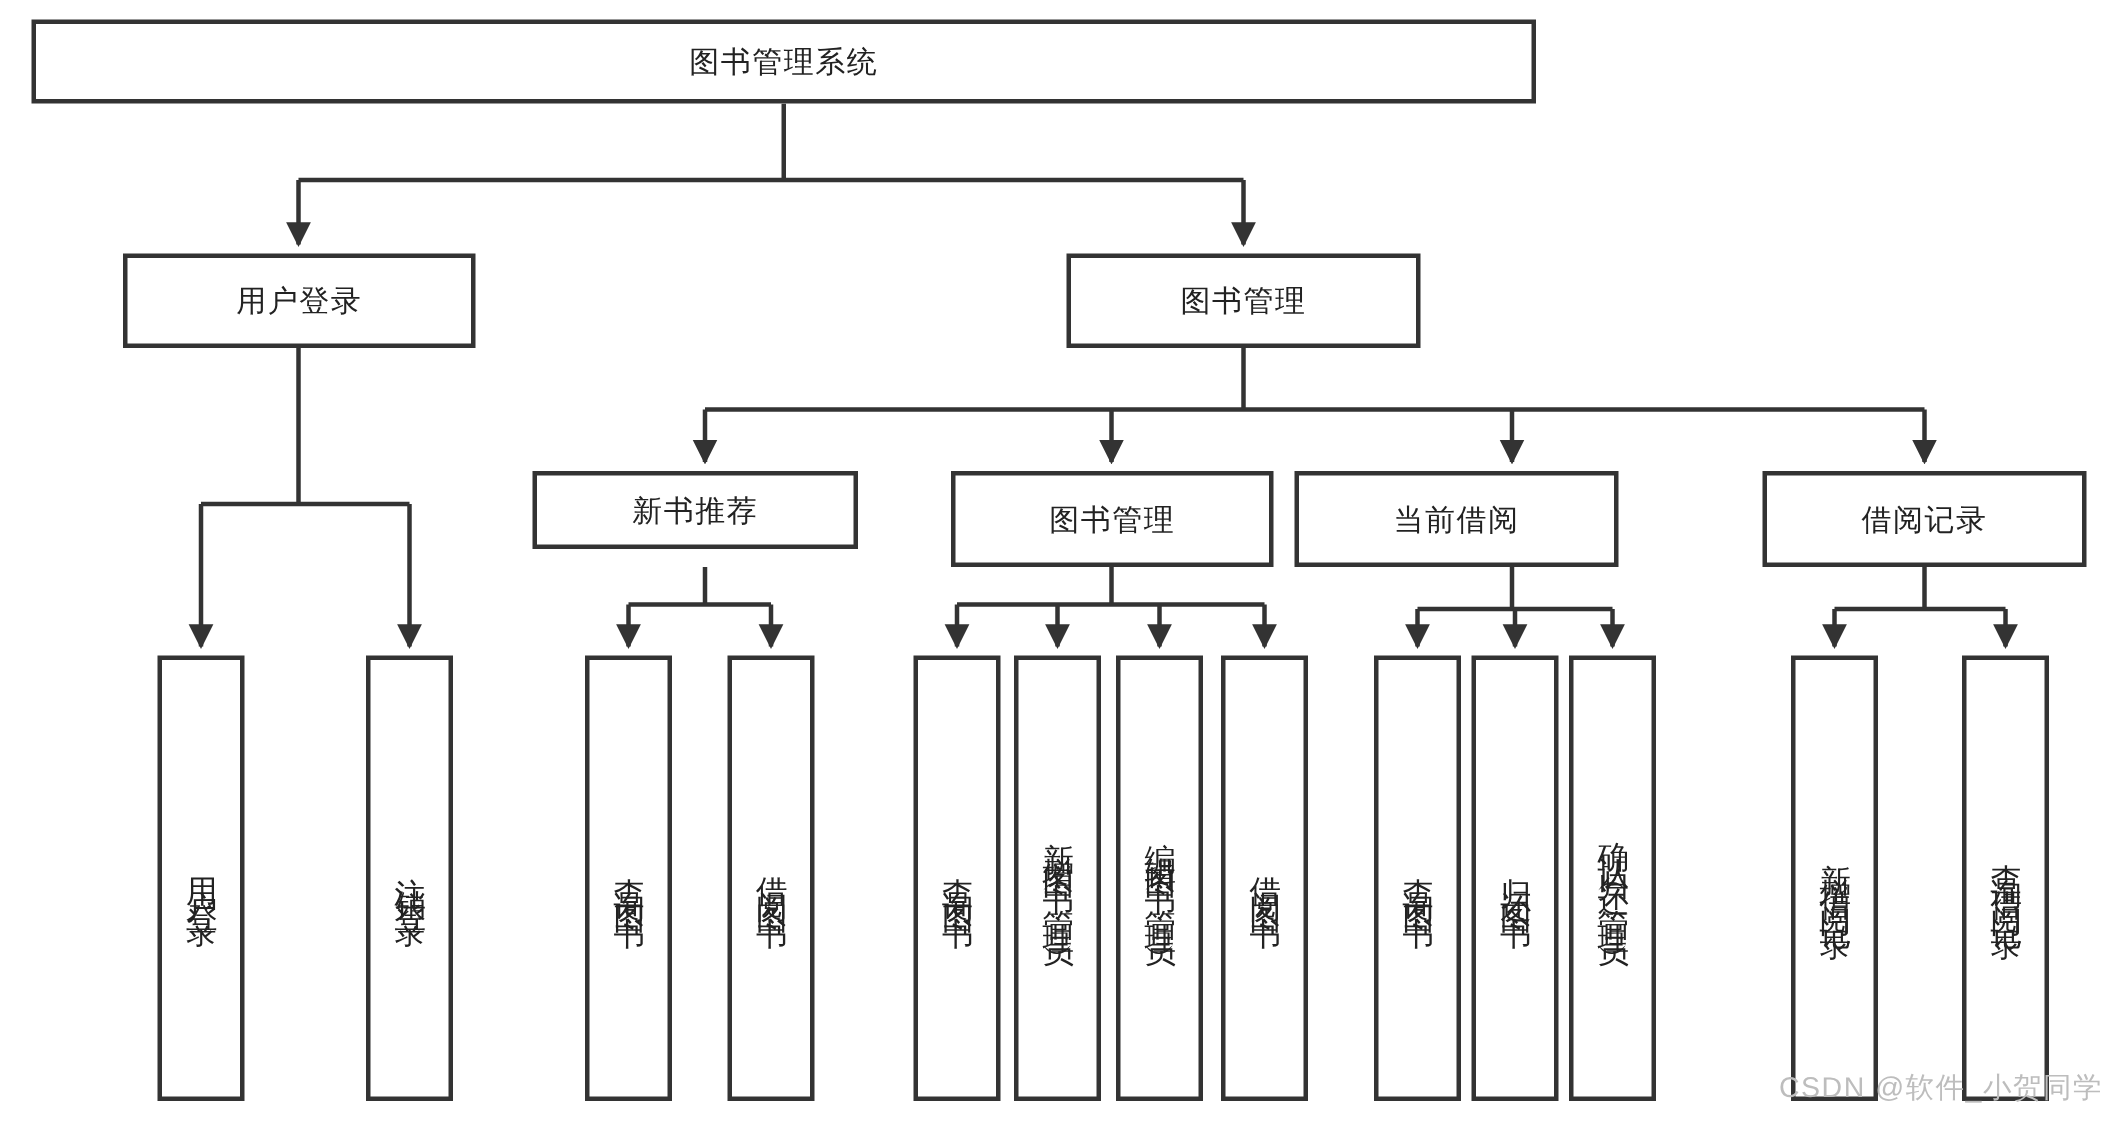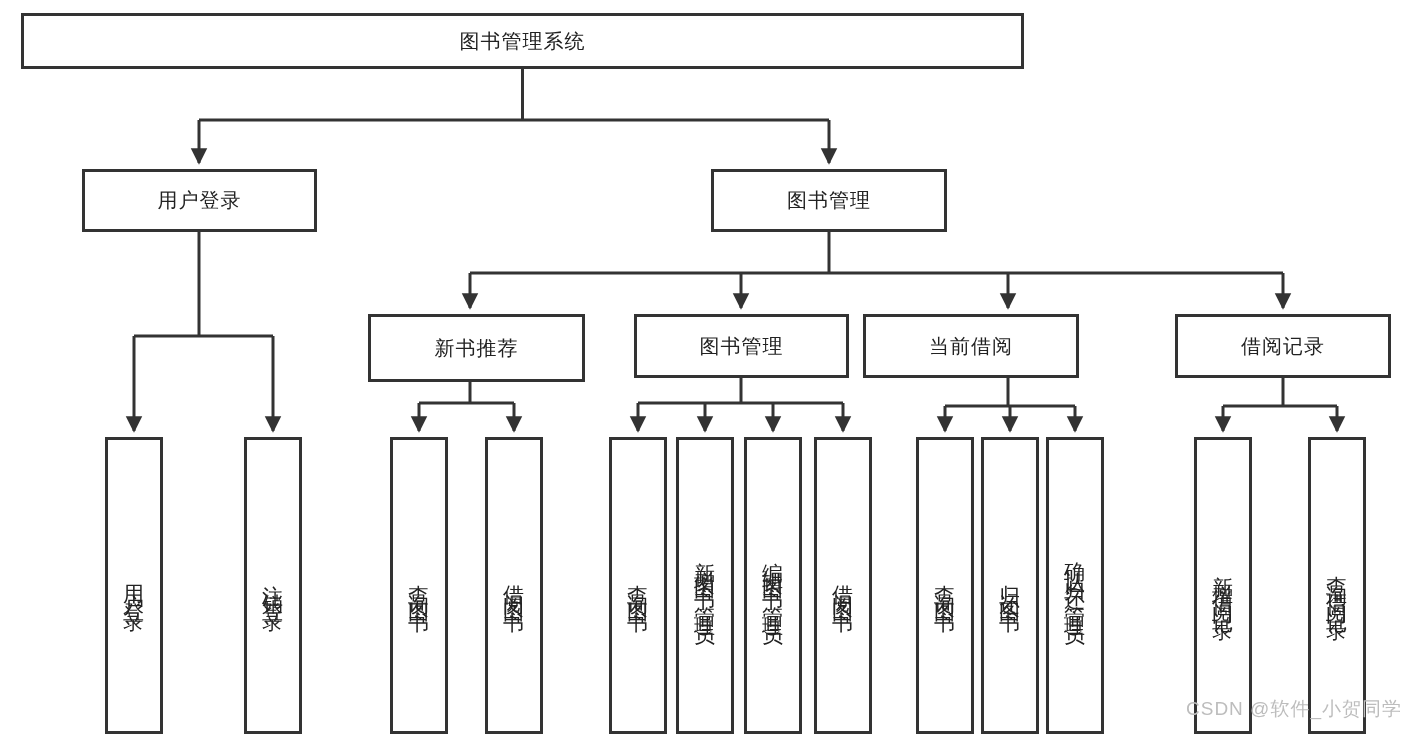--- a/index.html
+++ b/index.html
@@ -54,21 +54,21 @@
     writing-mode: vertical-rl;
     text-orientation: mixed;
     font-size: 21px;
     letter-spacing: 9px;
     line-height: 1;
     white-space: nowrap;
   }
   .watermark {
     position: absolute;
     left: 1186px;
-    top: 696px;
+    top: 712px;
     z-index: 3;
     font-size: 19px;
     color: #bdbdbd;
     letter-spacing: 1px;
     white-space: nowrap;
   }
 </style>
 </head>
 <body>
 
@@ -128,21 +128,21 @@
     <span>图书管理系统</span>
   </div>
 
   <div class="box" style="left:82px; top:169px; width:235px; height:63px;">
     <span>用户登录</span>
   </div>
   <div class="box" style="left:711px; top:169px; width:236px; height:63px;">
     <span>图书管理</span>
   </div>
 
-  <div class="box" style="left:368px; top:314px; width:217px; height:68px;">
+  <div class="box" style="left:355px; top:314px; width:217px; height:52px;">
     <span>新书推荐</span>
   </div>
   <div class="box" style="left:634px; top:314px; width:215px; height:64px;">
     <span>图书管理</span>
   </div>
   <div class="box" style="left:863px; top:314px; width:216px; height:64px;">
     <span>当前借阅</span>
   </div>
   <div class="box" style="left:1175px; top:314px; width:216px; height:64px;">
     <span>借阅记录</span>

